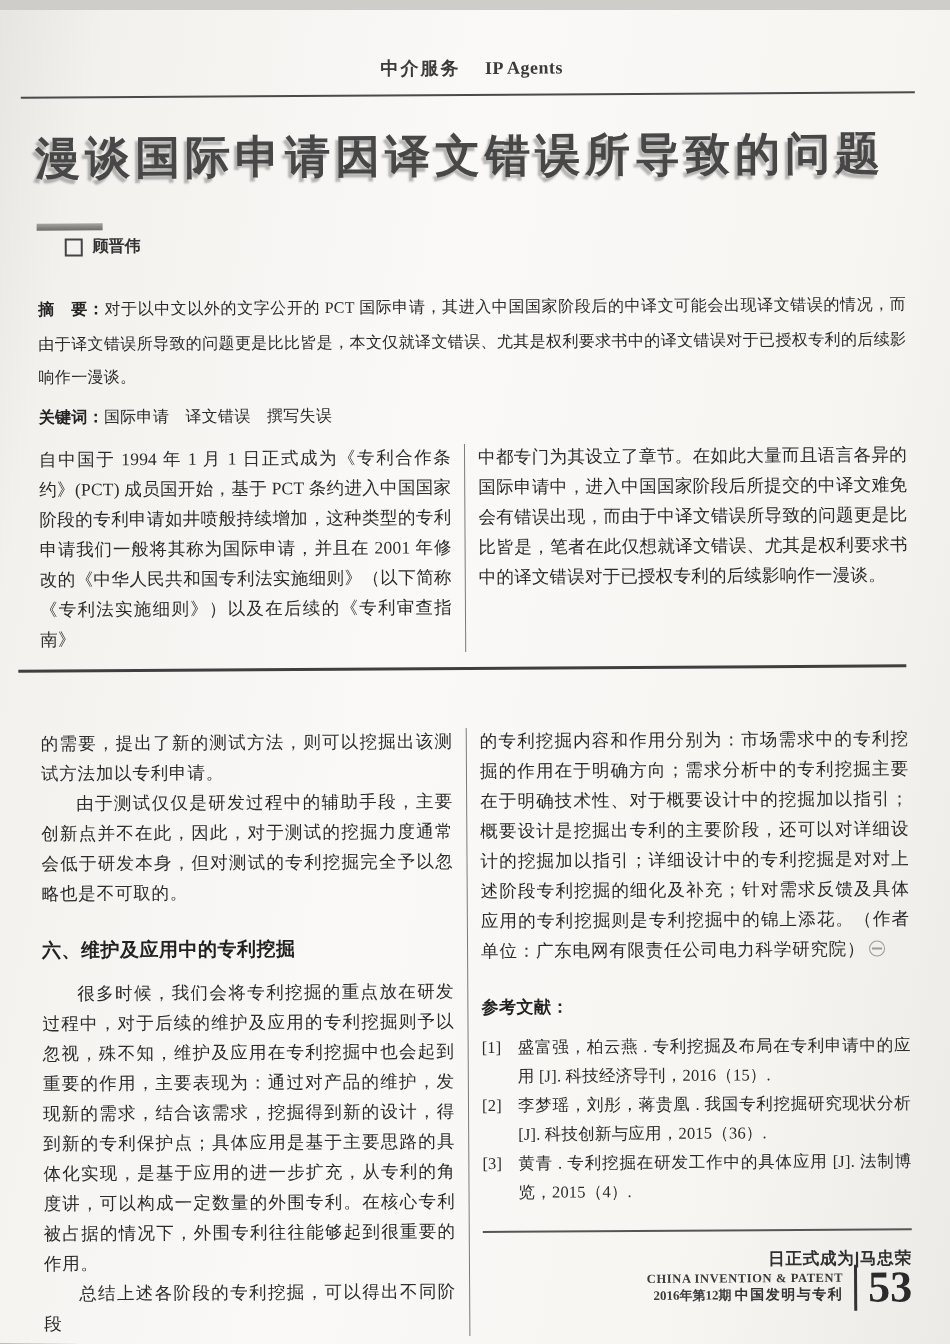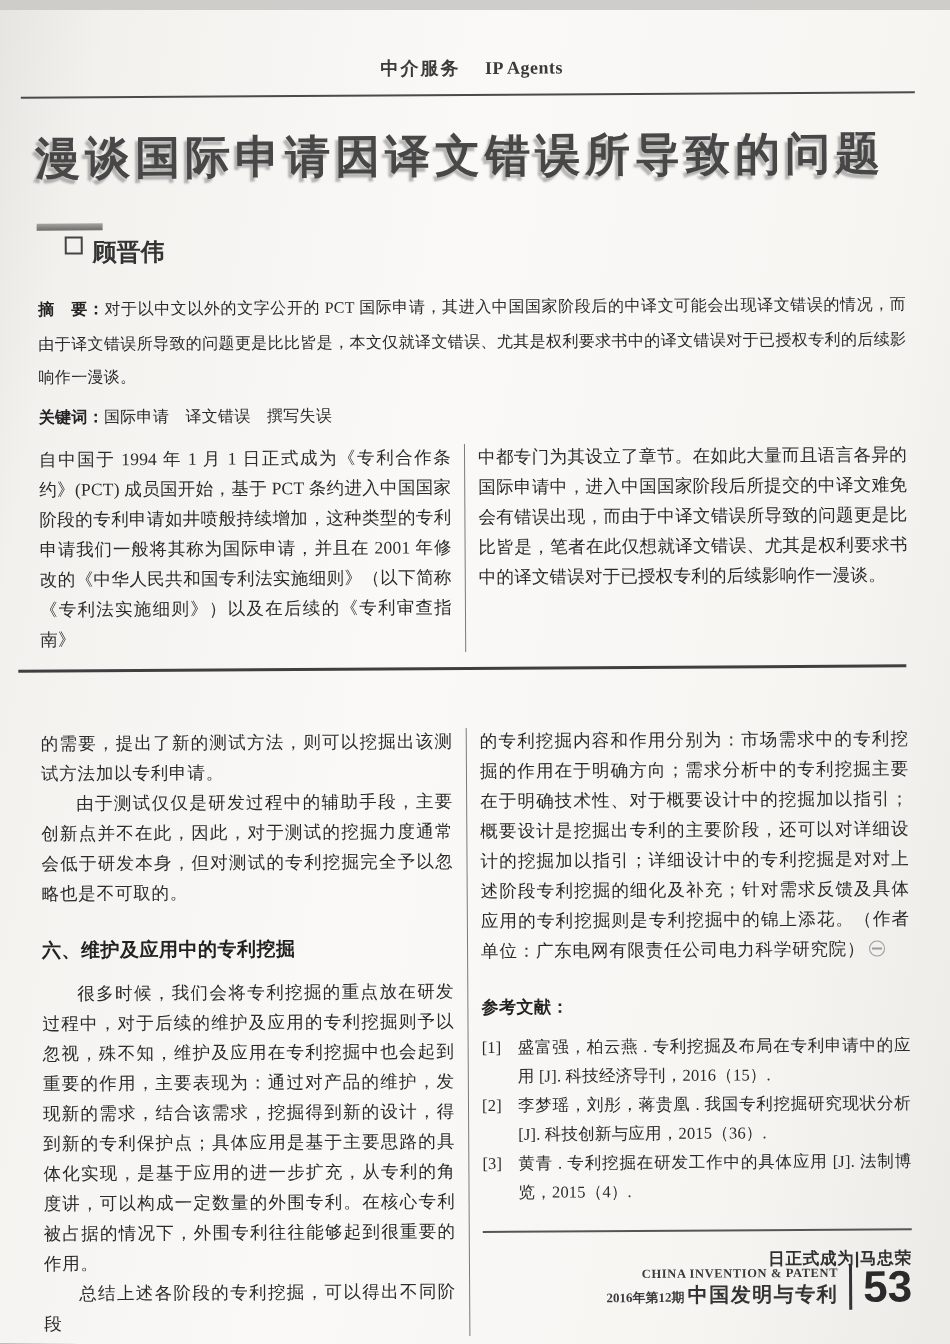--- a/index.html
+++ b/index.html
@@ -21,21 +21,21 @@
   
   .title{
     position:absolute;top:116px;left:38px;width:880px;
     font-size:45px;font-weight:bold;letter-spacing:5px;color:#474747;
     text-shadow:-3px 4px 2px rgba(70,70,70,0.38);
     white-space:nowrap;
   }
   .author-bar{position:absolute;top:211px;left:39px;width:66px;height:7px;
     background:linear-gradient(180deg,#a7a5a2,#6e6c69);}
   .author-row{position:absolute;top:224px;left:36px;font-family:"Liberation Sans","DejaVu Sans",sans-serif;
-    font-size:24px;font-weight:bold;color:#333;display:flex;gap:10px;padding-left:31px;}
+    font-size:16px;font-weight:bold;color:#333;display:flex;align-items:center;gap:10px;padding-left:31px;}
   .sq{display:inline-block;width:14px;height:14px;border:2px solid #444;background:transparent;}
   
   .abstract-block{position:absolute;top:280px;left:40px;width:868px;font-size:16px;line-height:33px;
     text-align:justify;color:#2b2b2b;letter-spacing:0.3px;}
   .abstract-block .lab,.kw .lab{font-family:Liberation Mono, monospace;font-weight:bold;color:#222;}
   .kw{margin-top:7px;}
   
   .cols{position:absolute;left:40px;width:868px;display:flex;}
   .cols.top{top:432px;}
   .cols.bottom{top:716px;}
@@ -62,23 +62,23 @@
   .ref .num{width:36px;flex:none;}
   .ref .txt{flex:1;text-align:justify;}
   
   .editor-line{margin-top:24px;border-top:2px solid #555;padding-top:12px;text-align:right;
     font-family:"Liberation Sans","DejaVu Sans",sans-serif;font-size:16.5px;font-weight:bold;color:#2f2f2f;}
   
   .footer{position:absolute;top:1254px;right:42px;display:flex;align-items:center;gap:11px;}
   .f-text{text-align:right;line-height:1.35;}
   .f-en{font-size:12.5px;font-weight:bold;letter-spacing:0.6px;color:#3a3a3a;}
   .f-cn{font-size:13px;font-weight:bold;color:#3a3a3a;}
-  .f-cnj{font-family:Liberation Mono, monospace;font-size:20px;letter-spacing:1.5px;color:#333;}
+  .f-cnj{font-family:Liberation Serif, serif;font-size:14px;letter-spacing:1.5px;color:#333;}
   .f-bar{width:3px;height:46px;background:#333;}
-  .f-page{font-family:Liberation Sans, sans-serif;font-size:44px;font-weight:bold;color:#2a2a2a;}
+  .f-page{font-family:Liberation Serif, serif;font-size:44px;font-weight:bold;color:#2a2a2a;}
   
   .bottom-edge{position:absolute;bottom:-2px;left:-4px;width:960px;height:11px;background:#141414;
     transform:rotate(0.15deg);}
 </style>
 </head>
 <body>
 
 <div class="page">
   <div class="scan">
 

